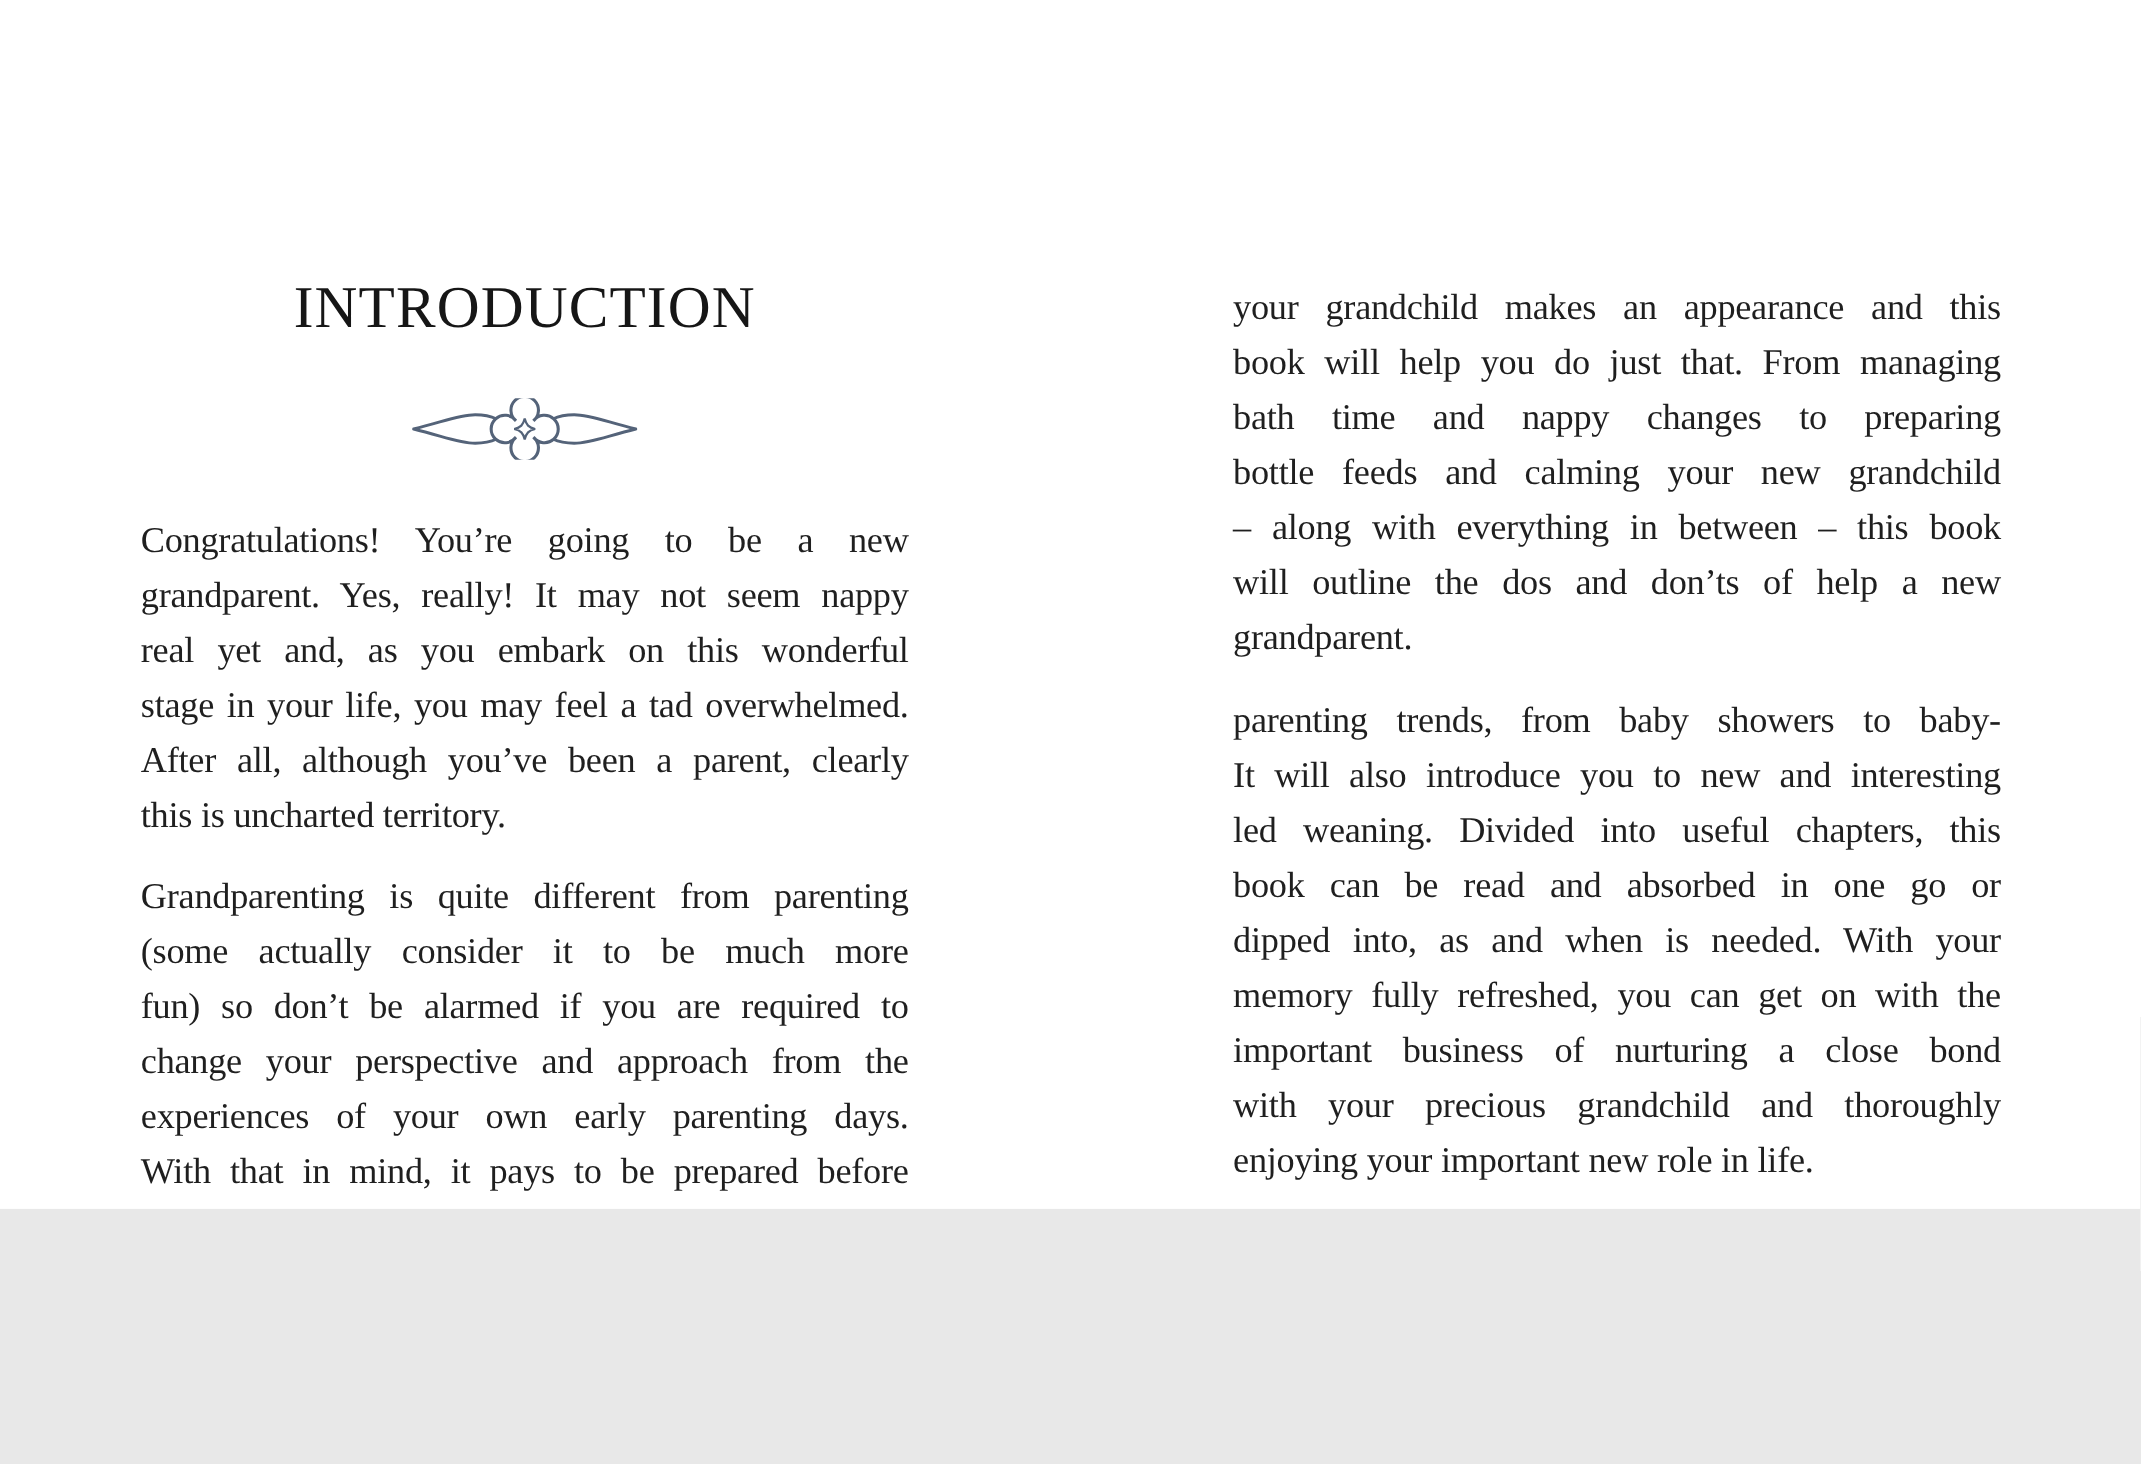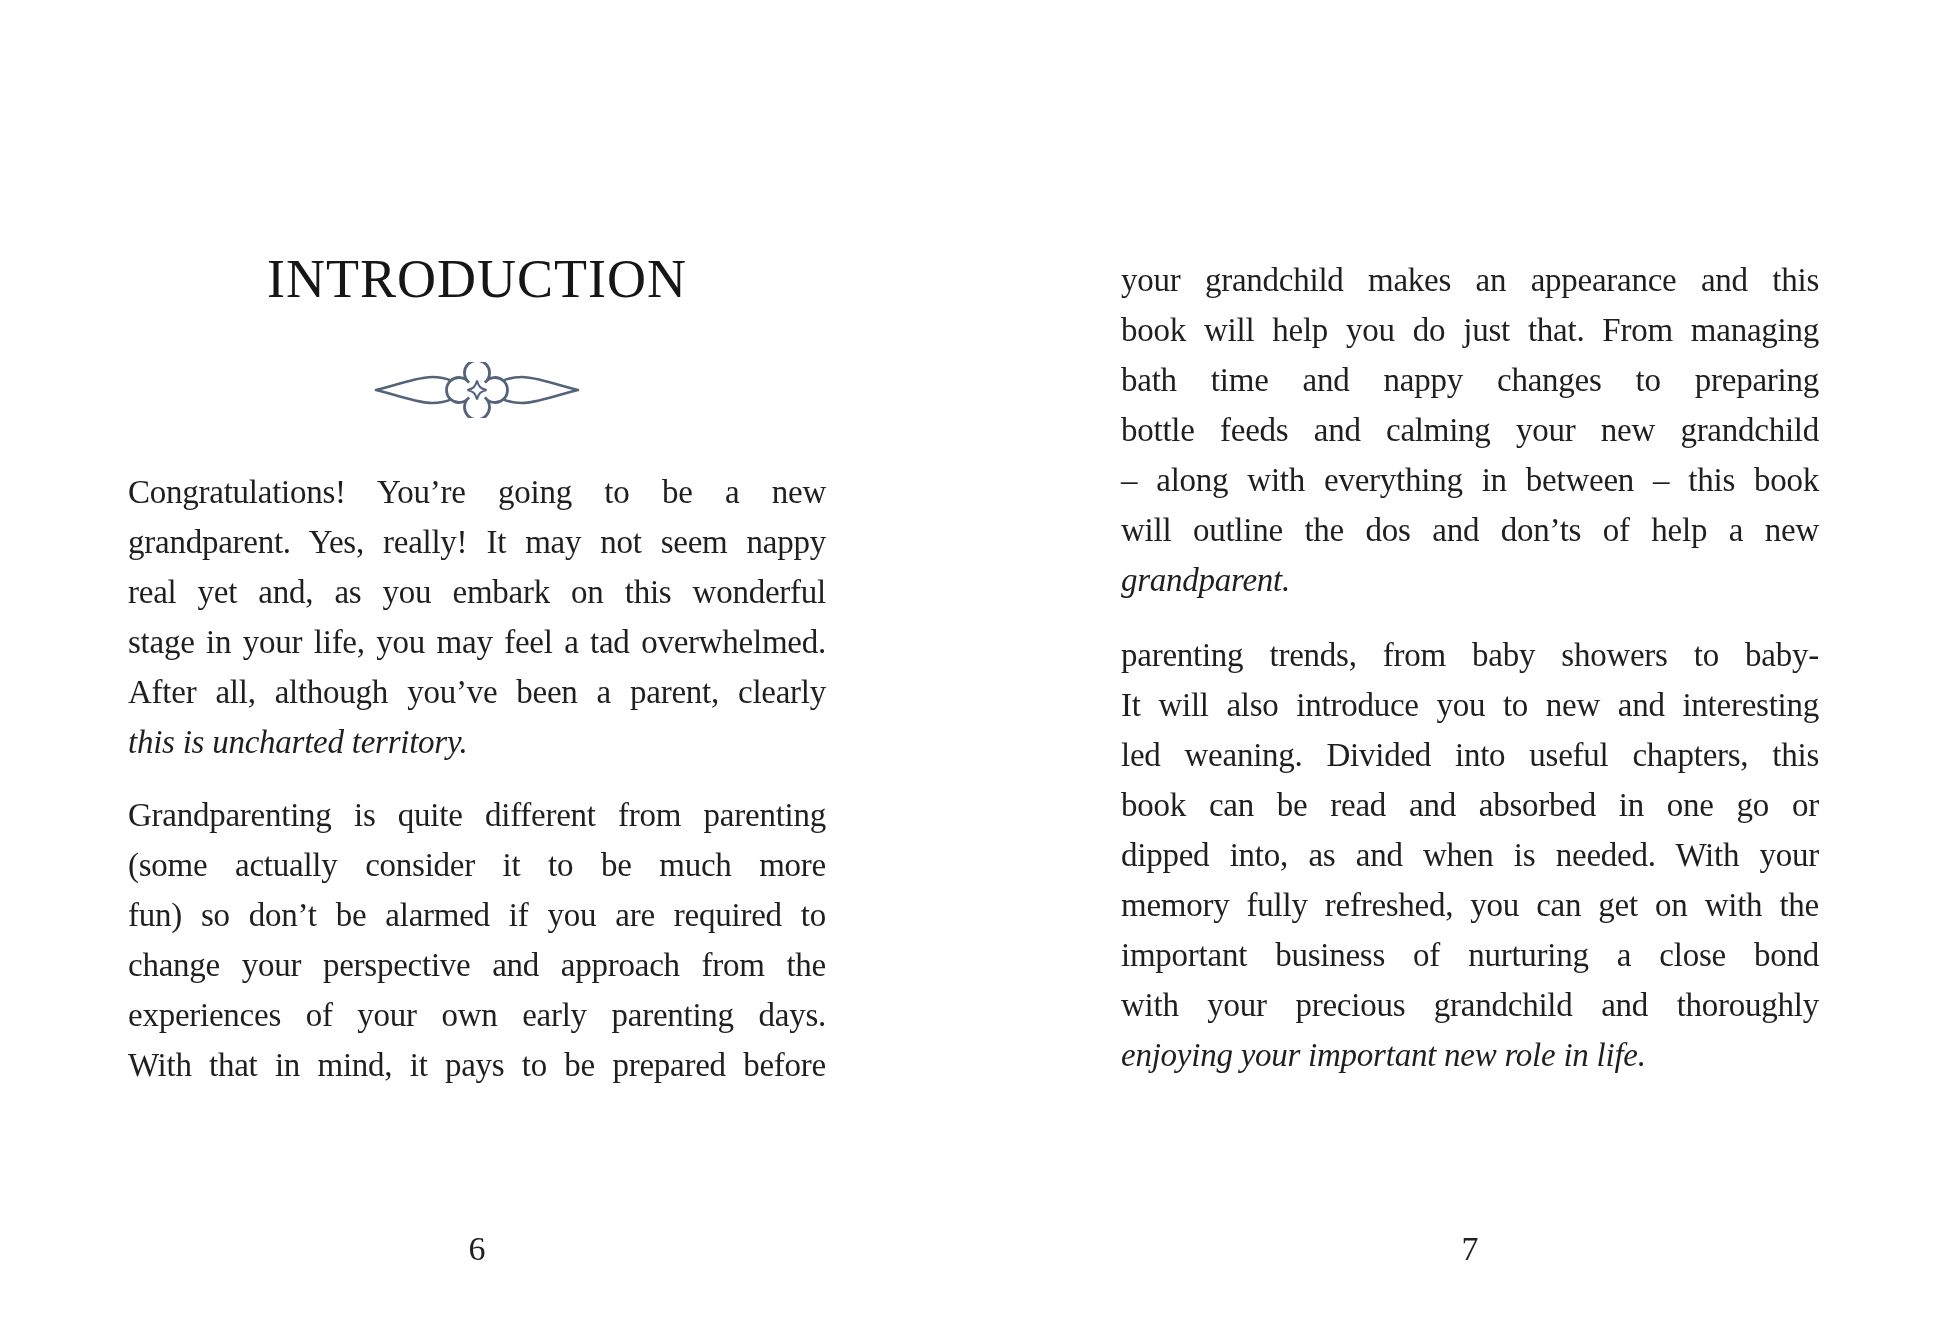--- a/index.html
+++ b/index.html
@@ -1,19 +1,19 @@
 <!DOCTYPE html>
 <html style="--ink: #1f1f1f; --ornament: #546379;"><head>
 <meta charset="utf-8">
 <style>
   html, body { margin: 0; padding: 0; background: #e8e8e8; }
   .spread {
     position: relative;
     width: 1946px;
-    height: 1331px;
+    height: 1099px;
     background: #ffffff;
     font-family: "Liberation Serif", serif;
     color: var(--ink, #1f1f1f);
     overflow: hidden;
   }
   .page-col { position: absolute; top: 0; height: 100%; width: 730px; }
   .page-col.left  { left: 112px; }
   .page-col.right { left: 1105px; }
 
   .chapter-title {
@@ -35,21 +35,21 @@
   .para.lp1 { margin-top: 49px; }
   .para.lp2 { margin-top: 23px; }
   .para.rp1 { margin-top: 255px; }
   .para.rp2 { margin-top: 25px; }
 
   .line {
     text-align: justify;
     text-align-last: justify;
     white-space: normal;
   }
-  .line.para-end { text-align: left; text-align-last: left; font-style: italic; }
+  .line.para-end { text-align: left; text-align-last: left; }
 
   .page-number {
     position: absolute;
     top: 1232px;
     left: 0;
     width: 100%;
     text-align: center;
     font-size: 34px;
     line-height: 34px;
     color: #222222;

